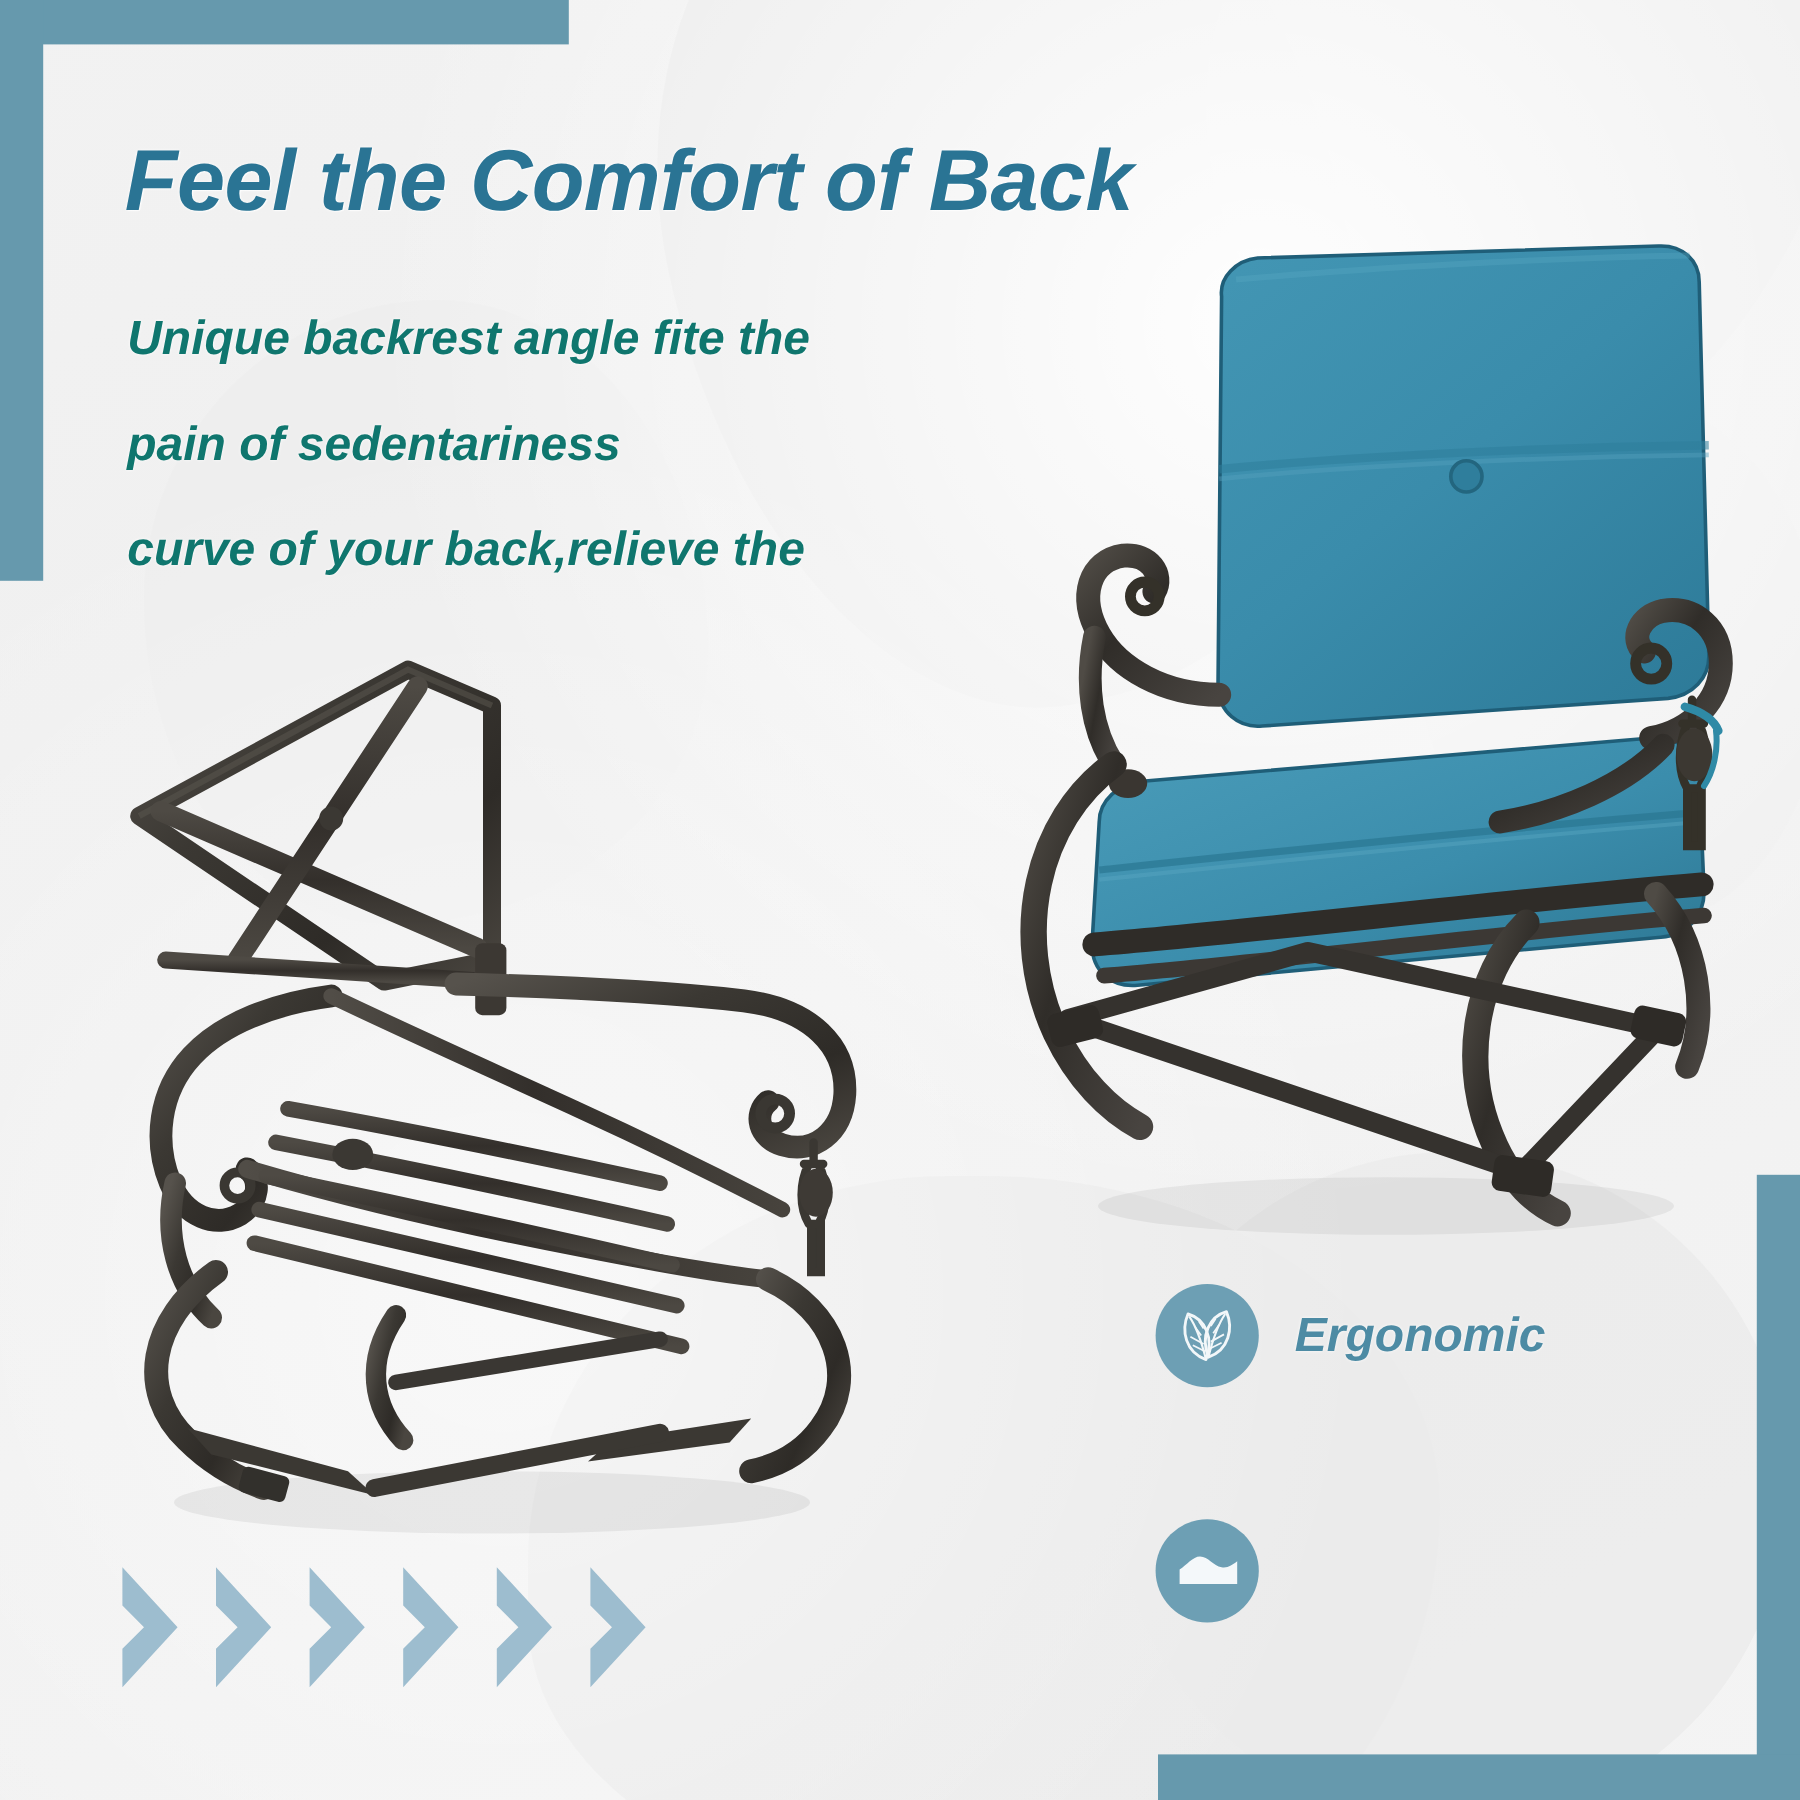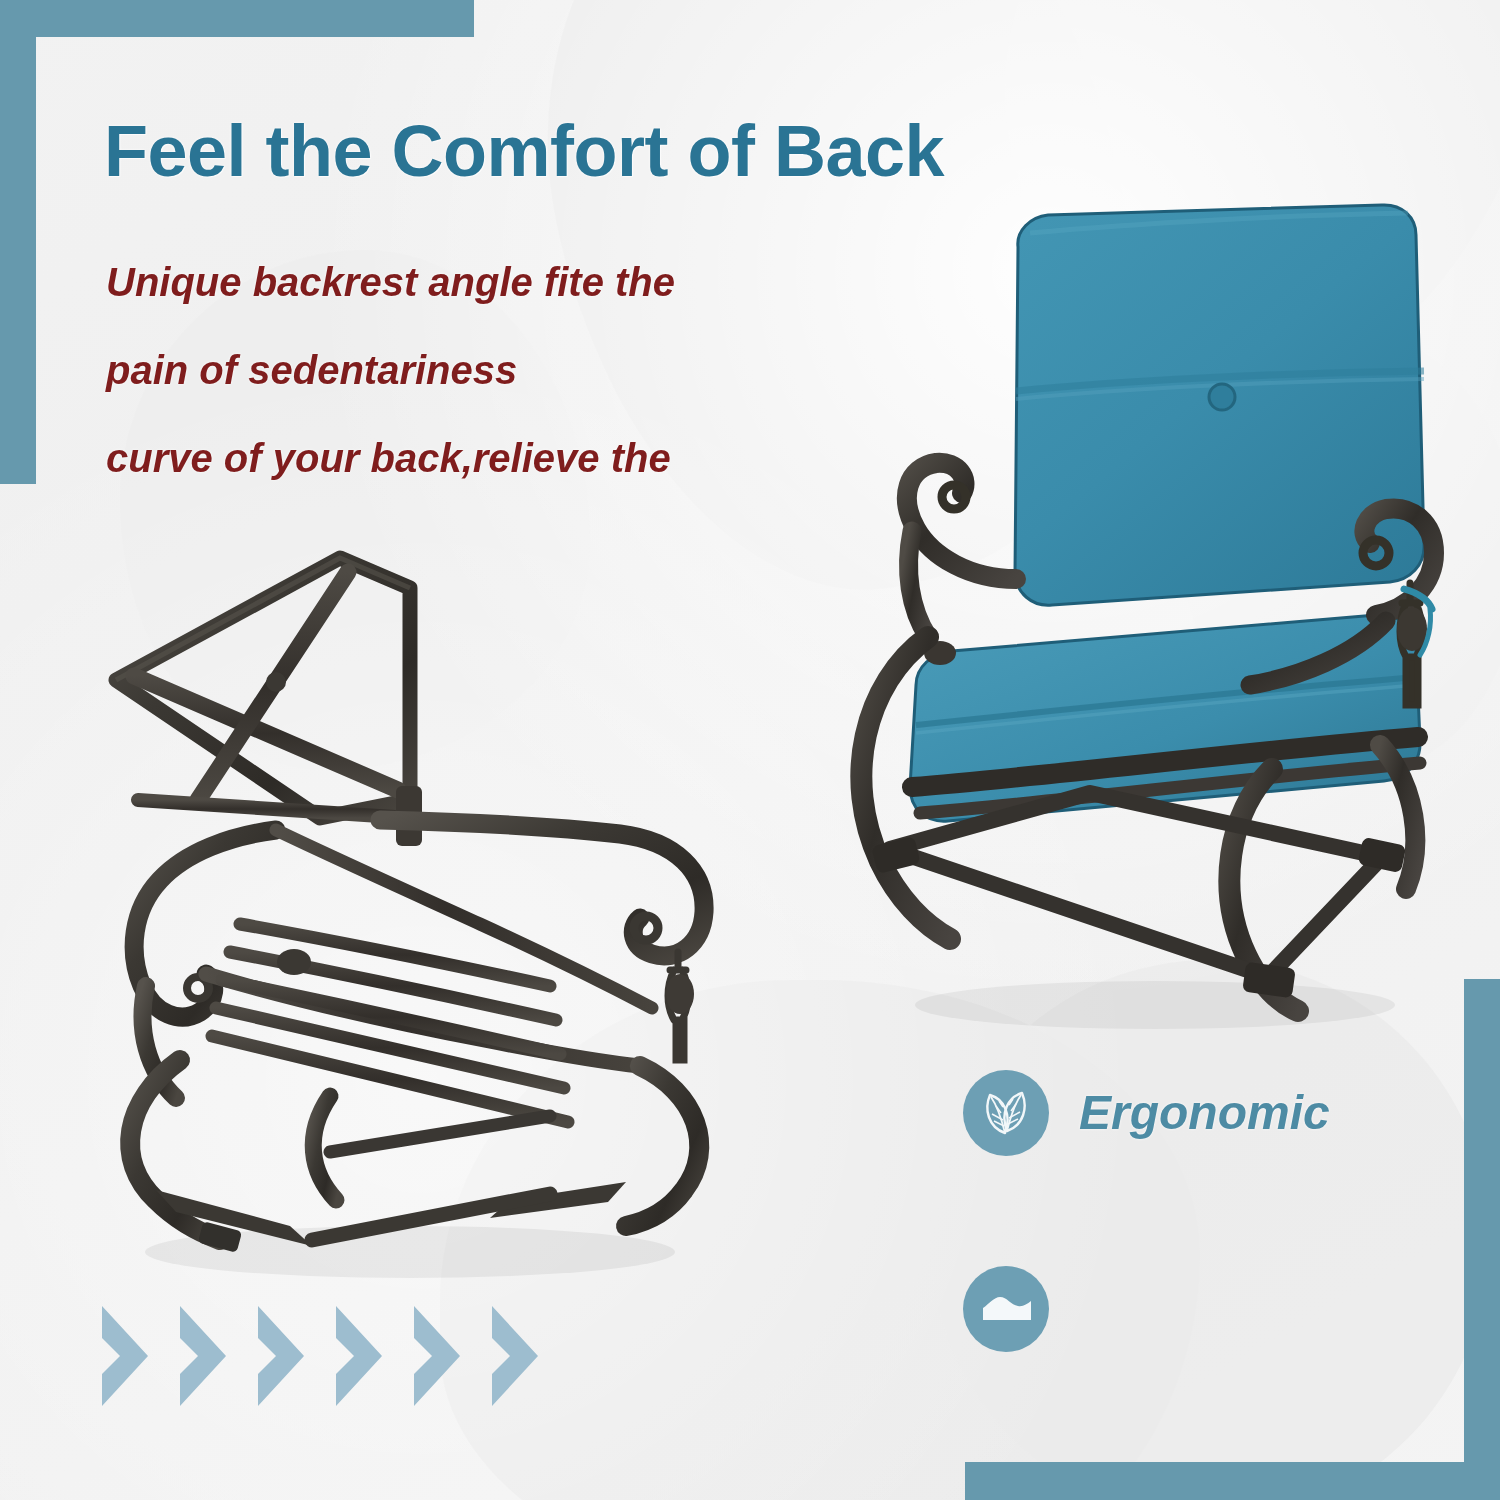--- a/index.html
+++ b/index.html
@@ -98,35 +98,36 @@
     right: 0; height: 38px;
     background: #6699ad;
   }
 
   
   .headline {
     position: absolute;
     left: 104px; top: 110px;
     font-size: 72px;
     font-weight: bold;
+    font-style: italic;
     color: #2a7494;
     letter-spacing: -0.5px;
     white-space: nowrap;
     text-shadow: 0 0 3px rgba(255,255,255,.95), 1px 1px 0 rgba(255,255,255,.6);
   }
   .subhead {
     position: absolute;
     left: 106px; top: 238px;
     width: 760px;
   }
   .subhead-line {
     font-size: 40px;
     font-weight: bold;
     font-style: italic;
-    color: #7f1d1d;
+    color: #0f766e;
     line-height: 88px;
     white-space: nowrap;
     text-shadow: 0 0 3px rgba(255,255,255,.9);
   }
 
   
   .chevrons {
     position: absolute;
     left: 96px; top: 1302px;
     display: flex;
@@ -149,21 +150,21 @@
   .badge-circle {
     width: 86px; height: 86px;
     border-radius: 50%;
     background: #6d9fb4;
     flex: 0 0 auto;
     display: flex;
     align-items: center;
     justify-content: center;
   }
   .feature-text {
-    font-size: 48px;
+    font-size: 40px;
     font-weight: bold;
     font-style: italic;
     color: #4d8ba4;
     line-height: 62px;
     text-shadow: 0 0 3px rgba(255,255,255,.85);
   }
 
   
   .product {
     position: absolute;

